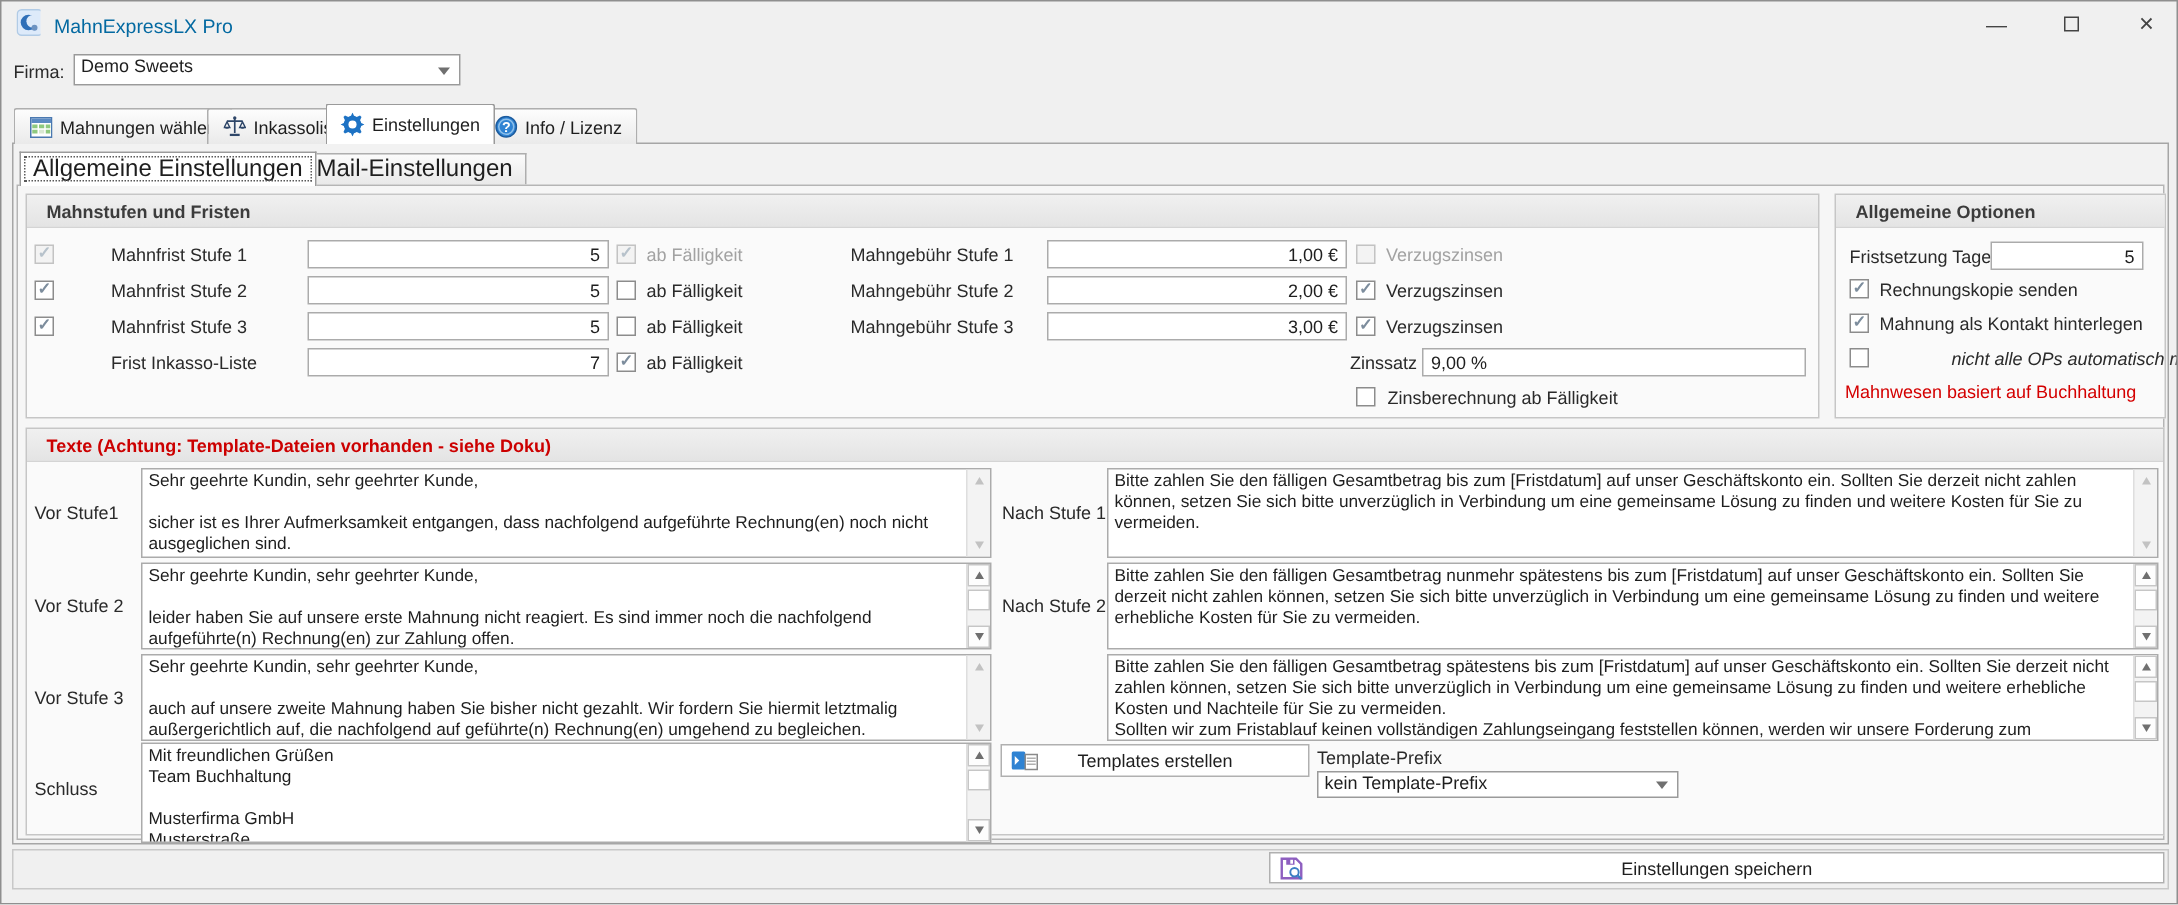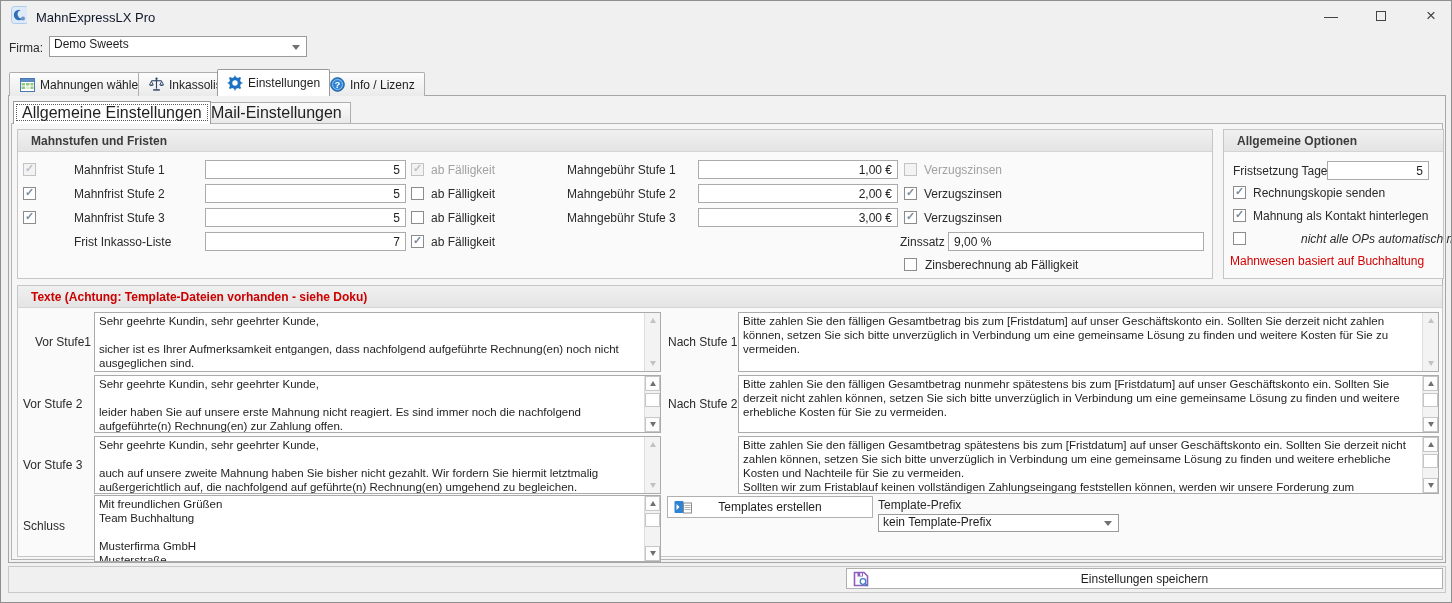--- a/index.html
+++ b/index.html
@@ -3,21 +3,21 @@
 <meta charset="utf-8">
 <style>
   * { margin:0; padding:0; box-sizing:border-box; }
   html,body { background:#e8e8e8; }
   body { font-family:"Liberation Sans", sans-serif; font-size:12px; color:#1e1e1e; }
   .window { position:relative; width:1452px; height:603px; background:#f0f0f0; border:1px solid #8f8f8f; overflow:hidden; }
 
   
   .titlebar { position:absolute; left:0; top:0; width:100%; height:32px; }
   .app-icon { position:absolute; left:10px; top:6px; }
-  .app-title { position:absolute; left:35px; top:9px; font-size:13px; color:#0f172a; }
+  .app-title { position:absolute; left:35px; top:9px; font-size:13px; color:#0369a1; }
   .winbtn { position:absolute; top:2px; width:34px; height:26px; display:flex; align-items:center; justify-content:center; color:#444; font-size:14px; cursor:default; }
   .winbtn.min { left:1313px; }
   .winbtn.max { left:1363px; }
   .winbtn.close { left:1413px; font-size:17px; }
   .max-glyph { width:10px; height:10px; border:1.5px solid #444; display:inline-block; }
 
   
   .combo { position:absolute; background:#fff; border:1px solid #9a9a9a; display:flex; align-items:flex-start; padding:0 4px; }
   .combo .arr { position:absolute; right:6px; top:50%; margin-top:-2px; width:0; height:0;
     border-left:4px solid transparent; border-right:4px solid transparent; border-top:5px solid #707070; }
@@ -237,21 +237,21 @@
 
   <span class="cb" style="left:1232px; top:231px;"></span>
   <span class="lbl" style="left:1300px; top:231px;font-style:italic;">nicht alle OPs automatisch markieren</span>
 
   <span class="lbl red" style="left:1229px; top:253px;">Mahnwesen basiert auf Buchhaltung</span>
 
   <div class="groupbox" style="left:16px; top:284px; width:1426px; height:272px;">
     <div class="gb-header red">Texte (Achtung: Template-Dateien vorhanden - siehe Doku)</div>
   </div>
 
-  <div class="lbl" style="left:22px; top:311px; height:60px; display:flex; align-items:center;margin-left:12px;">Vor Stufe1</div>
+  <div class="lbl" style="left:22px; top:311px; height:60px; display:flex; align-items:center;">Vor Stufe1</div>
   <div class="ta" style="left:93px; top:311px; width:567px; height:60px;"><span>Sehr geehrte Kundin, sehr geehrter Kunde,
 
 sicher ist es Ihrer Aufmerksamkeit entgangen, dass nachfolgend aufgeführte Rechnung(en) noch nicht ausgeglichen sind.</span>
     <div class="sb"><div class="sb-btn up"><span class="tri-up"></span></div><div class="sb-btn down"><span class="tri-down"></span></div></div>
   </div>
 
   <div class="lbl" style="left:22px; top:374px; height:58px; display:flex; align-items:center;">Vor Stufe 2</div>
   <div class="ta" style="left:93px; top:374px; width:567px; height:58px;"><span>Sehr geehrte Kundin, sehr geehrter Kunde,
 
 leider haben Sie auf unsere erste Mahnung nicht reagiert. Es sind immer noch die nachfolgend aufgeführte(n) Rechnung(en) zur Zahlung offen.</span>

